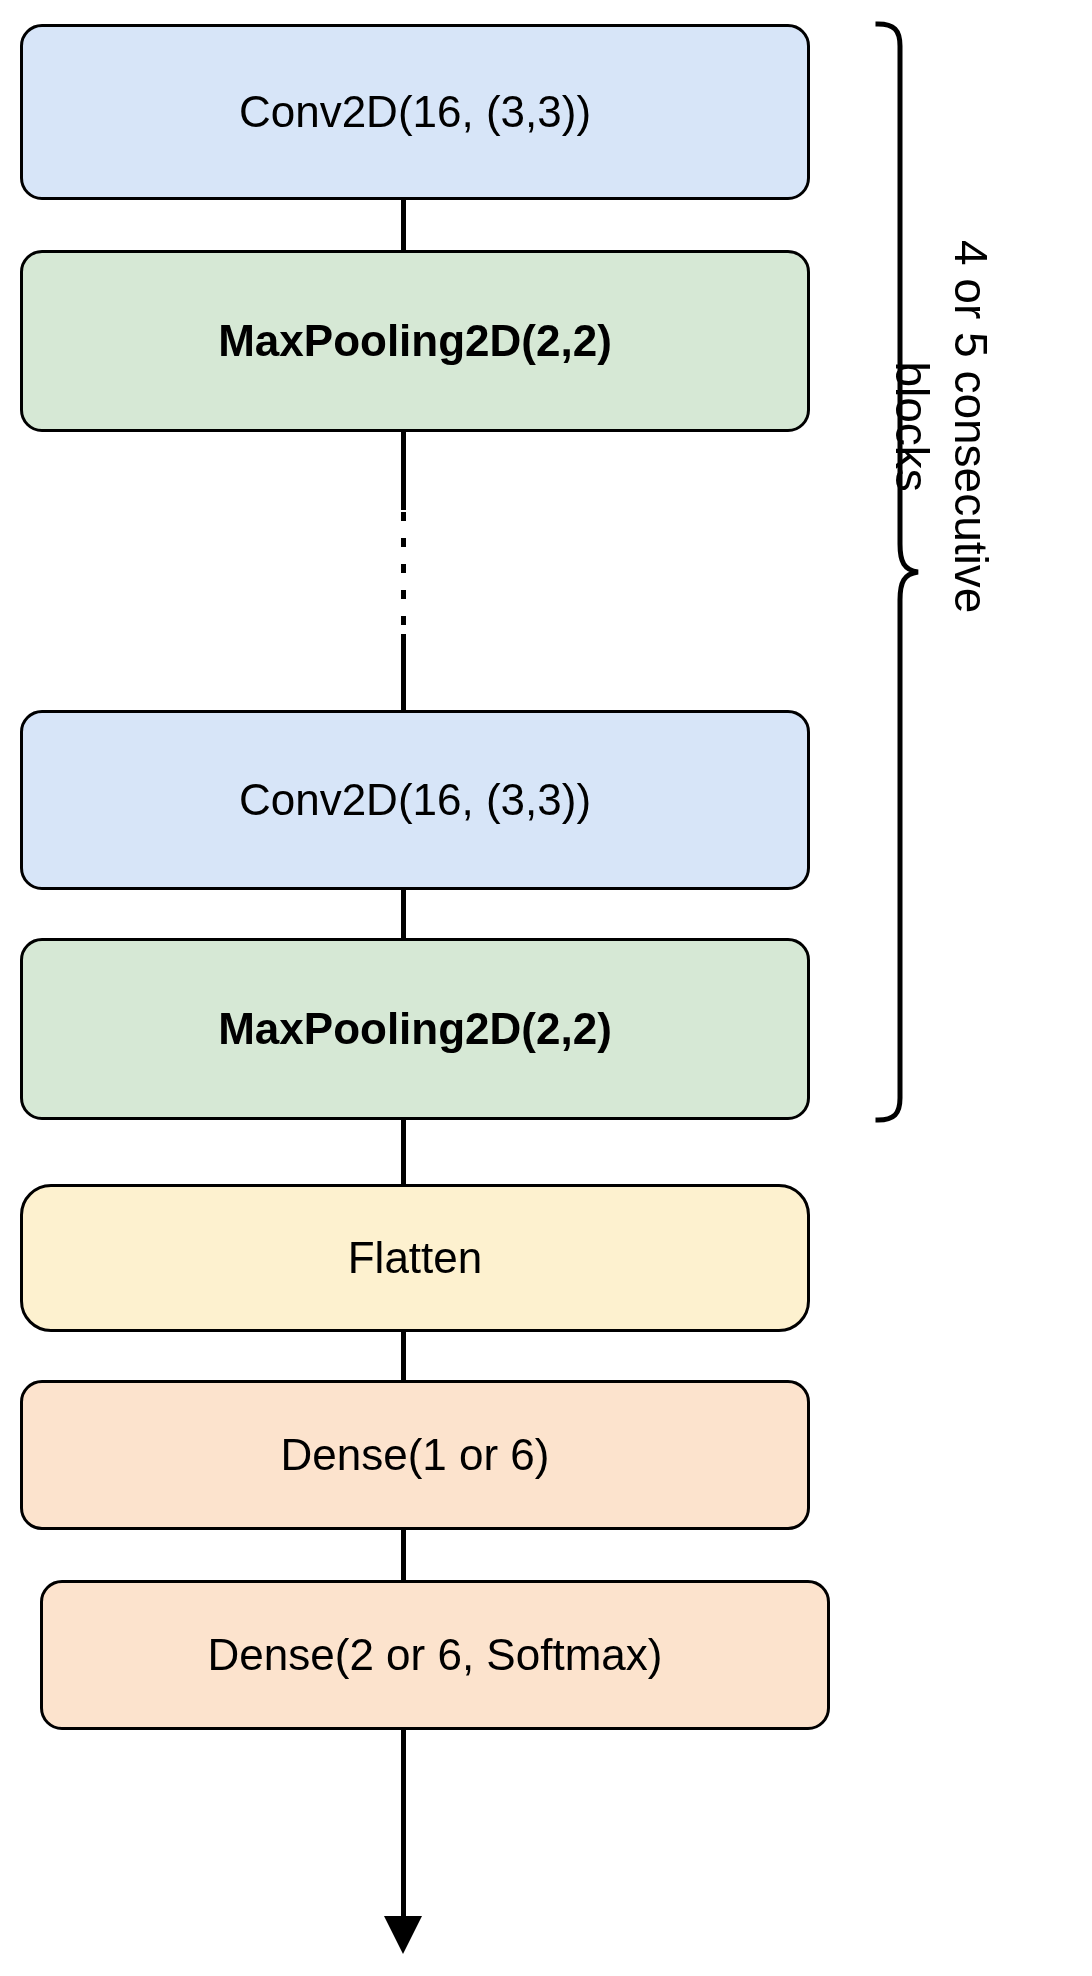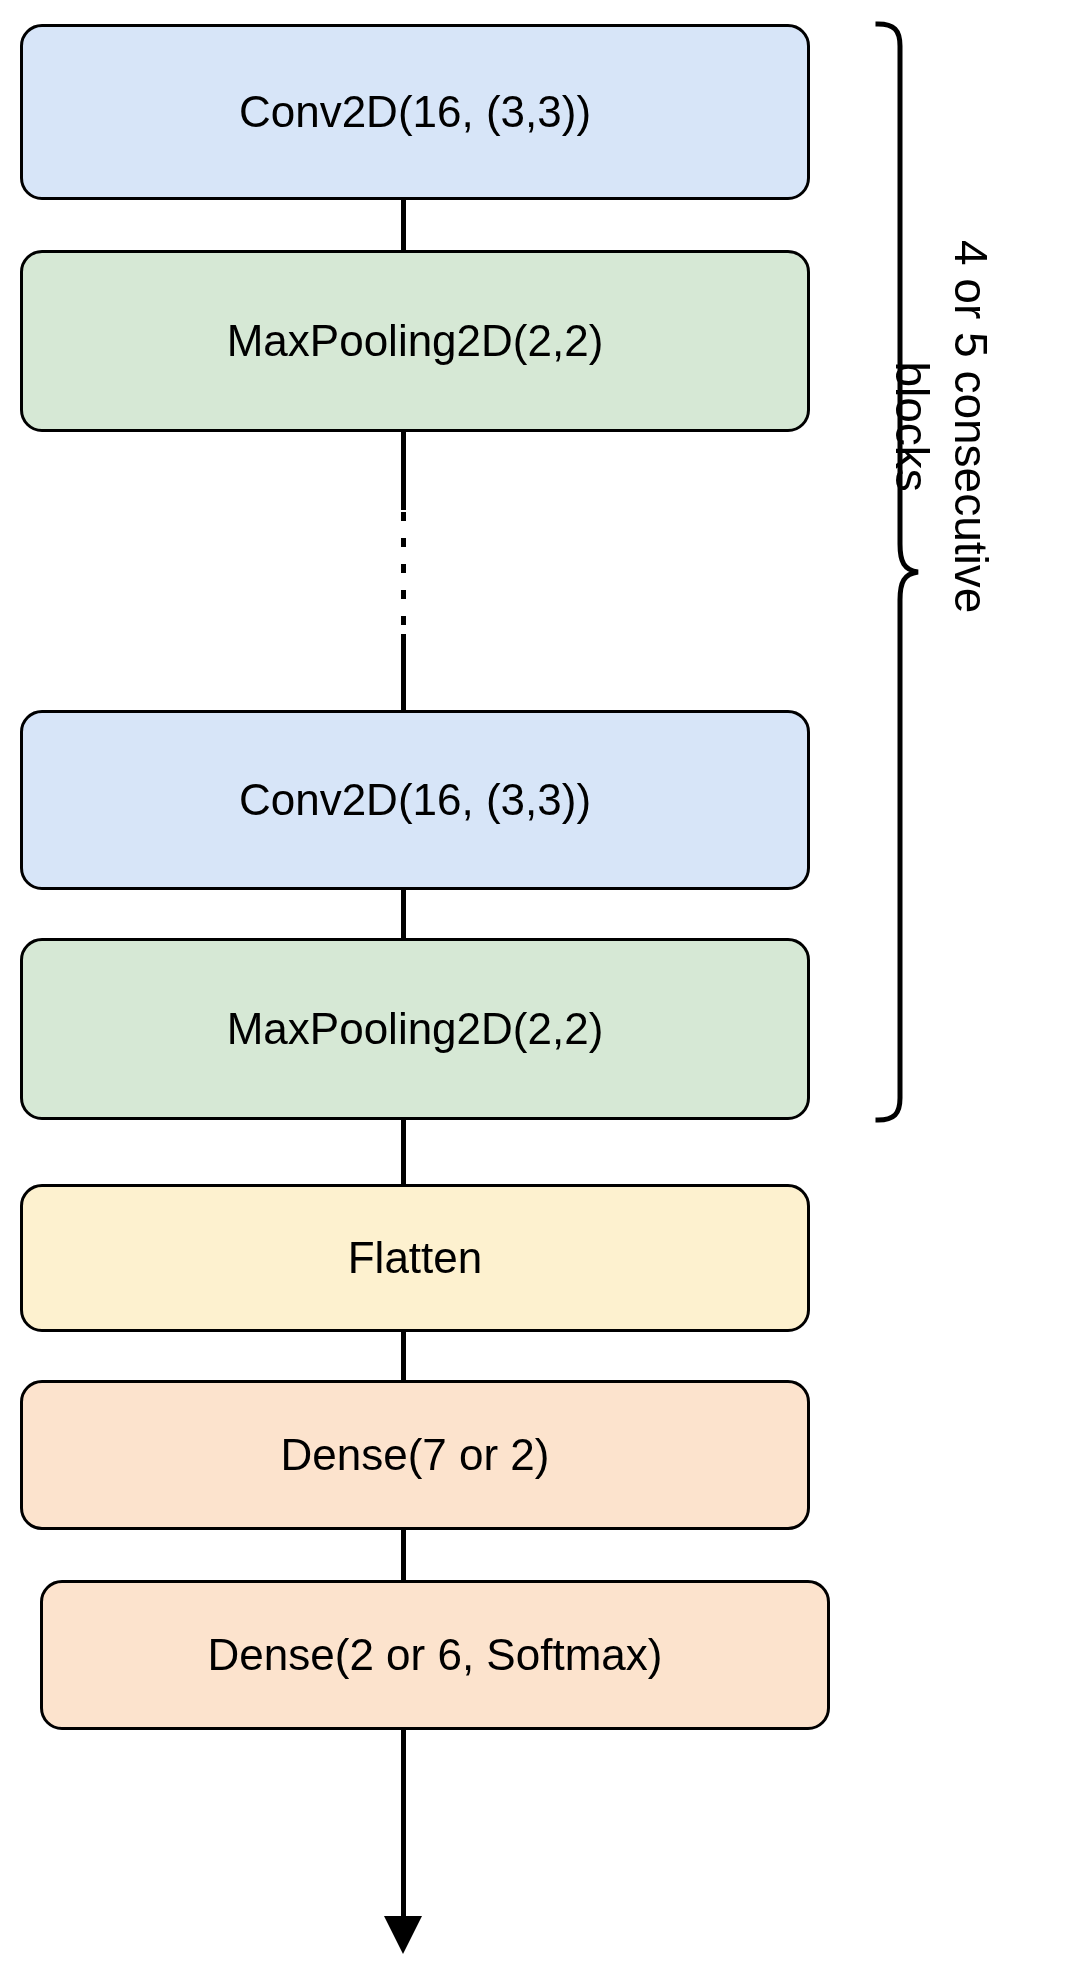--- a/index.html
+++ b/index.html
@@ -29,21 +29,21 @@
     align-items: center;
     justify-content: center;
     color: #000000;
     font-size: 44px;
     line-height: 1.1;
     letter-spacing: 0px;
     white-space: nowrap;
     text-align: center;
   }
   .node.conv     { background: #d7e5f8; }
-  .node.pool     { background: #d6e8d5; }
+  .node.pool     { background: #d6e8d5; font-weight: bold; }
   .node.flatten  { background: #fdf1cf; }
   .node.dense    { background: #fce3cd; }
 
   
   .conn {
     position: absolute;
     width: 5px;
     background: #000000;
   }
   .conn-dotted {
@@ -117,26 +117,26 @@
   </div>
 
   <div class="node conv" style="left:20px; top:710px; width:790px; height:180px;">
     <span>Conv2D(16, (3,3))</span>
   </div>
 
   <div class="node pool" style="left:20px; top:938px; width:790px; height:182px;">
     <span>MaxPooling2D(2,2)</span>
   </div>
 
-  <div class="node flatten" style="left:20px; top:1184px; width:790px; height:148px;">
+  <div class="node flatten" style="left:20px; top:1184px; width:790px; height:148px;border-radius:31px;">
     <span>Flatten</span>
   </div>
 
   <div class="node dense" style="left:20px; top:1380px; width:790px; height:150px;">
-    <span>Dense(7 or 2)</span>
+    <span>Dense(1 or 6)</span>
   </div>
 
   <div class="node dense" style="left:20px; top:1580px; width:790px; height:150px;margin-left:20px;">
     <span>Dense(2 or 6, Softmax)</span>
   </div>
 
   <div class="brace" style="left:862px; top:16px;">
     <svg width="60" height="1116" viewBox="0 0 60 1116" fill="none" xmlns="http://www.w3.org/2000/svg">
       <path d="M16 8
                C 32 8, 38 14, 38 30

